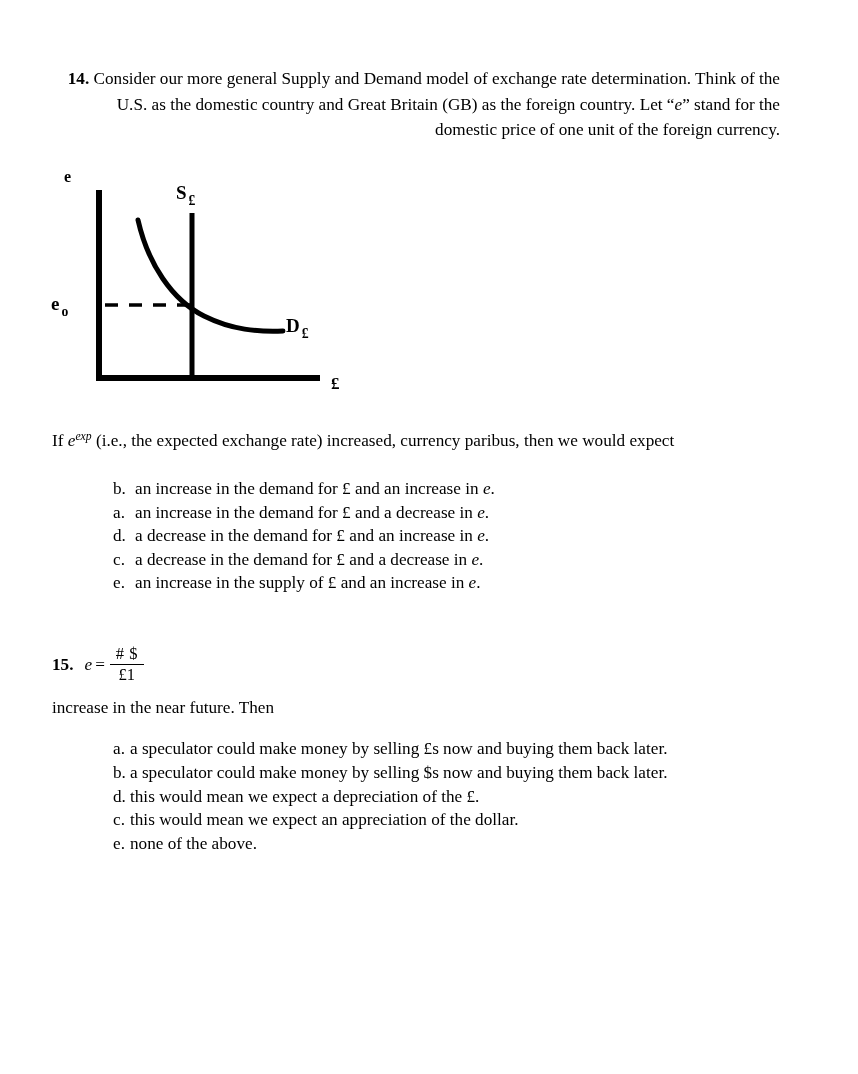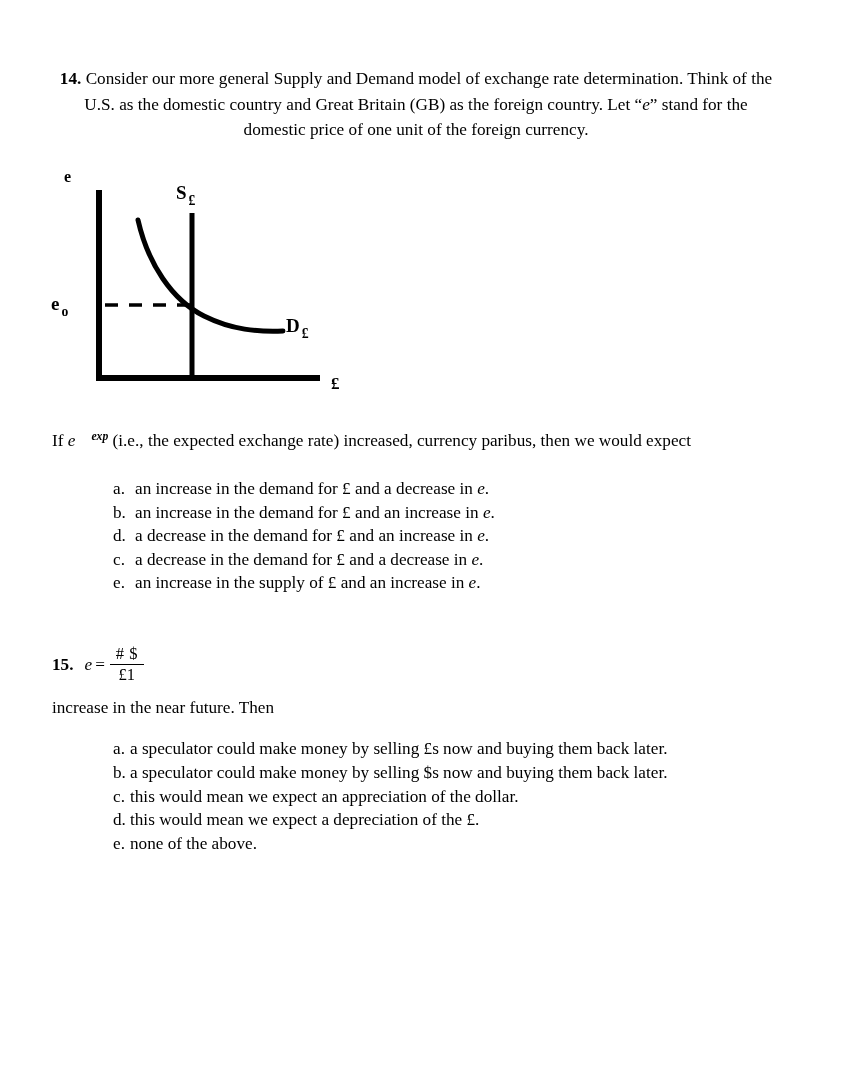--- a/index.html
+++ b/index.html
@@ -21,21 +21,21 @@
   }
 
   
   #q14-stem {
     position: absolute;
     left: 52px;
     top: 66px;
     width: 728px;
     font-size: 17.2px;
     line-height: 25.5px;
-    text-align: center;
+    text-align: right;
   }
   #q14-stem .qnum { font-weight: bold; }
   .ital { font-style: italic; }
 
   
   #figure {
     position: absolute;
     left: 0px;
     top: 160px;
     width: 420px;
@@ -68,22 +68,21 @@
     left: 52px;
     top: 424px;
     width: 740px;
     font-size: 17.2px;
     line-height: 25px;
   }
   .sup {
     font-size: 0.68em;
     vertical-align: 0.55em;
     font-style: italic;
-    font-weight: bold;
-    margin-left: 16px;
+    font-weight: normal;
   }
 
   
   .options {
     position: absolute;
     list-style: none;
     margin: 0;
     padding: 0;
     font-size: 17.2px;
     line-height: 23.6px;
@@ -197,40 +196,40 @@
     <div class="fig-label" id="lbl-xaxis">
       <span>£</span>
     </div>
   </div>
 
   <div id="q14-followup">
     <span>If </span><span class="ital">e</span><span class="sup">exp</span><span> (i.e., the expected exchange rate) increased, currency paribus, then we would expect</span>
   </div>
 
   <ul class="options" id="q14-options">
+    <li><span class="mark">b.</span><span>an increase in the demand for £ and an increase in </span><span class="ital">e</span><span>.</span></li>
     <li><span class="mark">a.</span><span>an increase in the demand for £ and a decrease in </span><span class="ital">e</span><span>.</span></li>
-    <li><span class="mark">b.</span><span>an increase in the demand for £ and an increase in </span><span class="ital">e</span><span>.</span></li>
     <li><span class="mark">d.</span><span>a decrease in the demand for £ and an increase in </span><span class="ital">e</span><span>.</span></li>
     <li><span class="mark">c.</span><span>a decrease in the demand for £ and a decrease in </span><span class="ital">e</span><span>.</span></li>
     <li><span class="mark">e.</span><span>an increase in the supply of £ and an increase in </span><span class="ital">e</span><span>.</span></li>
   </ul>
 
   <div id="q15-line1">
     <span class="qnum">15.</span>
       <span class="eq-e">e</span>
       <span class="eq-sign">=</span>
       <span class="frac">
         <span class="num"># $</span>
         <span class="bar"></span>
         <span class="den">£1</span>
       </span>
   </div>
   <div id="q15-line2">increase in the near future.  Then</div>
 
   <ul class="options" id="q15-options">
     <li><span class="mark">a.</span><span>a speculator could make money by selling £s now and buying them back later.</span></li>
     <li><span class="mark">b.</span><span>a speculator could make money by selling $s now and buying them back later.</span></li>
+    <li><span class="mark">d.</span><span>this would mean we expect a depreciation of the £.</span></li>
     <li><span class="mark">c.</span><span>this would mean we expect an appreciation of the dollar.</span></li>
-    <li><span class="mark">d.</span><span>this would mean we expect a depreciation of the £.</span></li>
     <li><span class="mark">e.</span><span>none of the above.</span></li>
   </ul>
 
 </div>
 
 </body></html>

